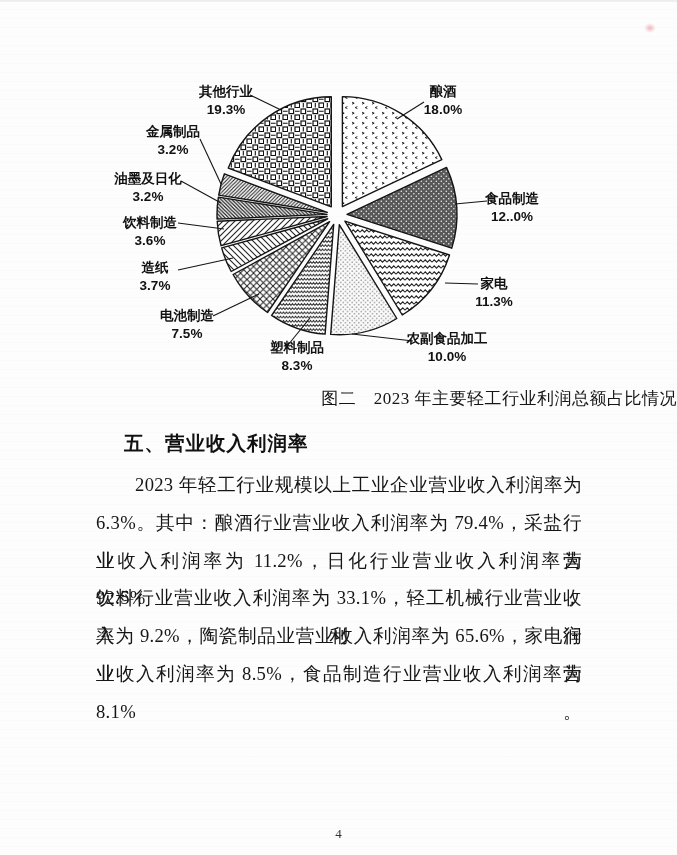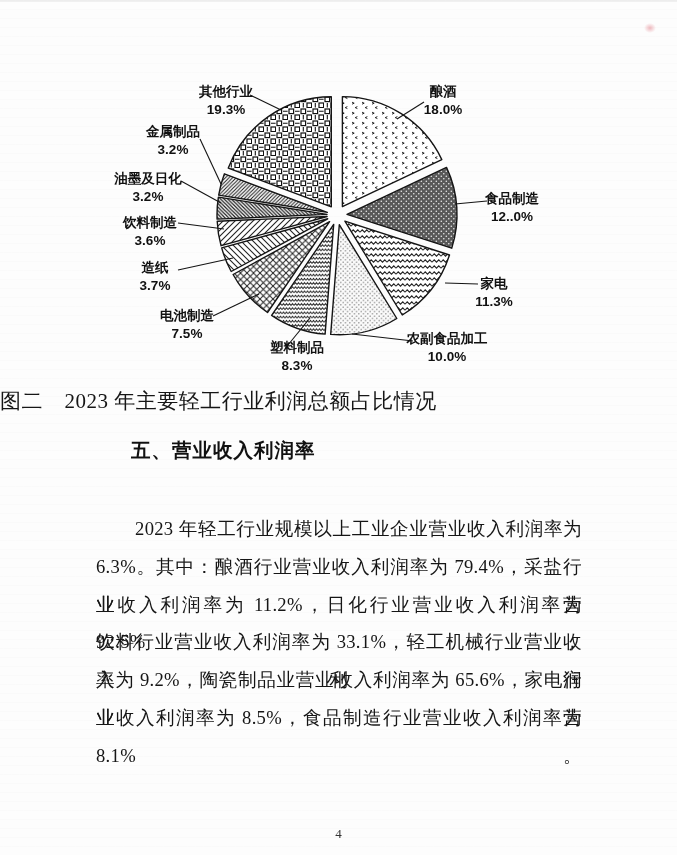--- a/index.html
+++ b/index.html
@@ -25,29 +25,29 @@
   }
   .figure-svg{position:absolute;left:0;top:0;}
   .slice{stroke:#151515;stroke-width:1.4;stroke-linejoin:round;}
   .leader{stroke:#151515;stroke-width:1.1;}
   .clabel{
     font-family:"Liberation Sans","DejaVu Sans",sans-serif;
     font-weight:bold;font-size:13.5px;fill:#111;
   }
   .caption{
     position:absolute;left:0;top:387px;width:677px;
-    text-align:left;font-size:21px;letter-spacing:0.5px;color:#161616;
+    text-align:right;font-size:17px;letter-spacing:0.5px;color:#161616;
   }
   .heading{
-    position:absolute;left:124px;top:430px;margin:7px;
+    position:absolute;left:124px;top:430px;margin:0;
     font-size:19.5px;font-weight:bold;letter-spacing:1px;color:#111;
   }
   .para{
     position:absolute;left:96px;top:466px;width:486px;
-    font-size:18.6px;color:#161616;margin-top:44px;
+    font-size:18.6px;color:#161616;
   }
   .para .line{
     height:37.8px;line-height:37.8px;
     text-align:justify;text-align-last:justify;
     white-space:normal;letter-spacing:0.3px;
   }
   .para .line.indent{text-indent:2.1em;}
   .para .line.short{text-align-last:left;}
   .pagenum{
     position:absolute;left:0;top:826px;width:677px;

